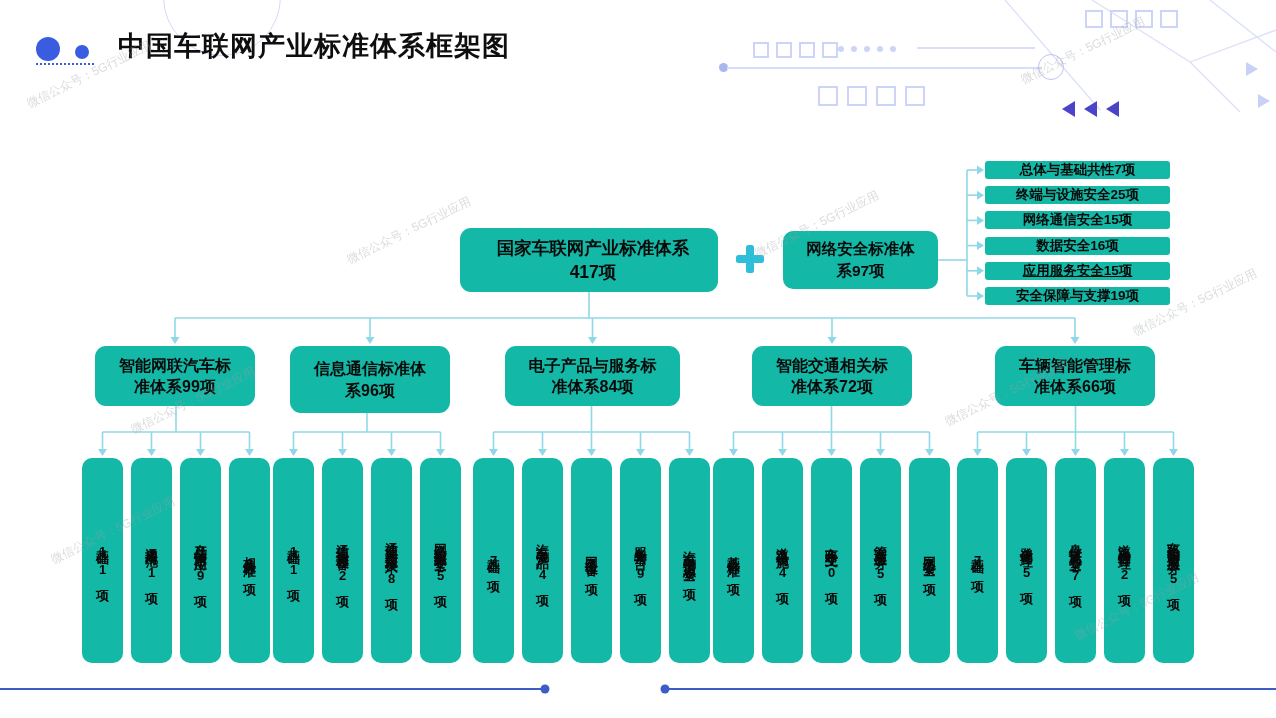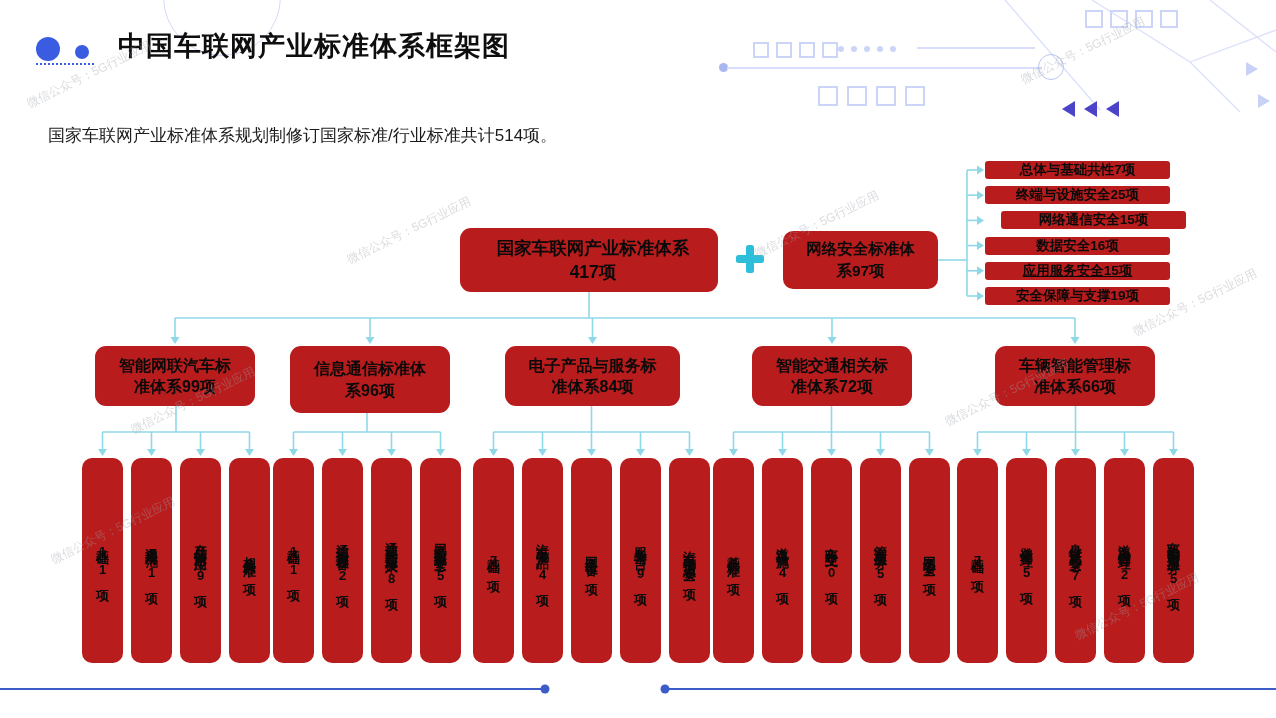--- a/index.html
+++ b/index.html
@@ -39,21 +39,21 @@
   .logo-circle{width:47px;height:47px;border-radius:50%;background:radial-gradient(circle at 38% 32%,#9a4cd0,#6d22a9);
                display:flex;flex-direction:column;align-items:center;justify-content:center;line-height:1;}
   .logo-main{color:#fff;font-size:19px;font-weight:bold;}
   .logo-sub{color:#e3c6fa;font-size:6px;margin-top:2px;letter-spacing:0.5px;}
   .account-label{color:#8a2fc0;font-size:16.5px;font-weight:bold;letter-spacing:0.5px;}
 
   .subtitle{position:absolute;left:48px;top:124px;margin:0;font-size:17px;color:#1b1b1b;}
 
   
   #connector-svg{position:absolute;left:0;top:0;}
-  .box{position:absolute;background:#b91c1c;color:#0a0a0a;font-weight:bold;
+  .box{position:absolute;background:#14b8a6;color:#0a0a0a;font-weight:bold;
        display:flex;align-items:center;justify-content:center;text-align:center;box-sizing:border-box;}
   .box.root{border-radius:11px;flex-direction:column;font-size:17.5px;line-height:1.4;padding-left:8px;}
   .box.sec{border-radius:10px;font-size:15.5px;line-height:1.4;padding:0 18px;}
   .box.sec-item{border-radius:3px;font-size:13.5px;}
   .box.branch{border-radius:11px;font-size:16px;line-height:1.32;padding:0 21px;}
   .box.col{border-radius:10px;writing-mode:vertical-lr;text-orientation:upright;
            font-size:13px;letter-spacing:2.5px;line-height:1;}
 
   .plus{position:absolute;left:736px;top:245px;width:28px;height:28px;}
   .plus::before{content:"";position:absolute;left:0;top:10px;width:28px;height:8px;background:#2fbeda;border-radius:2.5px;}
@@ -113,21 +113,20 @@
   </div>
   <span class="deco tri lav" style="left:1246px;top:62px;"></span>
   <span class="deco tri lav" style="left:1258px;top:94px;"></span>
 
   <span class="dot-lg"></span>
   <span class="dot-sm"></span>
   <span class="dot-underline"></span>
   <h1 class="title">中国车联网产业标准体系框架图</h1>
 
 
-  <p class="subtitle">国家车联网产业标准体系规划制修订国家标准/行业标准共计514项。</p>
 
   <svg id="connector-svg" width="1276" height="718">
       <line x1="589" y1="292" x2="589" y2="318" stroke="#8fd8e7" stroke-width="1.6"></line>
       <line x1="175" y1="318" x2="1075" y2="318" stroke="#8fd8e7" stroke-width="1.6"></line>
       <line x1="175" y1="318" x2="175" y2="337" stroke="#8fd8e7" stroke-width="1.6"></line>
       <polygon points="170.5,337 179.5,337 175,344" fill="#8fd8e7"></polygon>
       <line x1="370" y1="318" x2="370" y2="337" stroke="#8fd8e7" stroke-width="1.6"></line>
       <polygon points="365.5,337 374.5,337 370,344" fill="#8fd8e7"></polygon>
       <line x1="592.5" y1="318" x2="592.5" y2="337" stroke="#8fd8e7" stroke-width="1.6"></line>
       <polygon points="588,337 597,337 592.5,344" fill="#8fd8e7"></polygon>
@@ -211,21 +210,21 @@
       <line x1="665" y1="689" x2="1276" y2="689" stroke="#3c5cc8" stroke-width="1.8"></line>
     </svg>
   <div id="diagram">
       <div class="box root" style="left: 460px; top: 228px; width: 258px; height: 64px;">
         <span>国家车联网产业标准体系</span>
         <span>417项</span>
       </div>
       <div class="box sec" style="left: 783px; top: 231px; width: 155px; height: 58px;">网络安全标准体系97项</div>
       <div class="box sec-item" style="left: 985px; top: 161px; width: 185px; height: 18px;">总体与基础共性7项</div>
       <div class="box sec-item" style="left: 985px; top: 186px; width: 185px; height: 18px;">终端与设施安全25项</div>
-      <div class="box sec-item" style="left: 985px; top: 211px; width: 185px; height: 18px; margin-left: 16px;">网络通信安全15项</div>
+      <div class="box sec-item" style="left: 985px; top: 211px; width: 185px; height: 18px;">网络通信安全15项</div>
       <div class="box sec-item" style="left: 985px; top: 237px; width: 185px; height: 18px;">数据安全16项</div>
       <div class="box sec-item" style="left: 985px; top: 262px; width: 185px; height: 18px; text-decoration: underline;">应用服务安全15项</div>
       <div class="box sec-item" style="left: 985px; top: 287px; width: 185px; height: 18px;">安全保障与支撑19项</div>
       <div class="box branch" style="left: 95px; top: 346px; width: 160px; height: 60px;">智能网联汽车标准体系99项</div>
       <div class="box col" style="left: 82px; top: 458px; width: 41px; height: 205px;">基础11项</div>
       <div class="box col" style="left: 131px; top: 458px; width: 41px; height: 205px;">通用规范31项</div>
       <div class="box col" style="left: 180px; top: 458px; width: 41px; height: 205px;">产品与技术应用49项</div>
       <div class="box col" style="left: 229px; top: 458px; width: 41px; height: 205px;">相关标准8项</div>
       <div class="box branch" style="left: 290px; top: 346px; width: 160px; height: 67px;">信息通信标准体系96项</div>
       <div class="box col" style="left: 273px; top: 458px; width: 41px; height: 205px;">基础11项</div>

